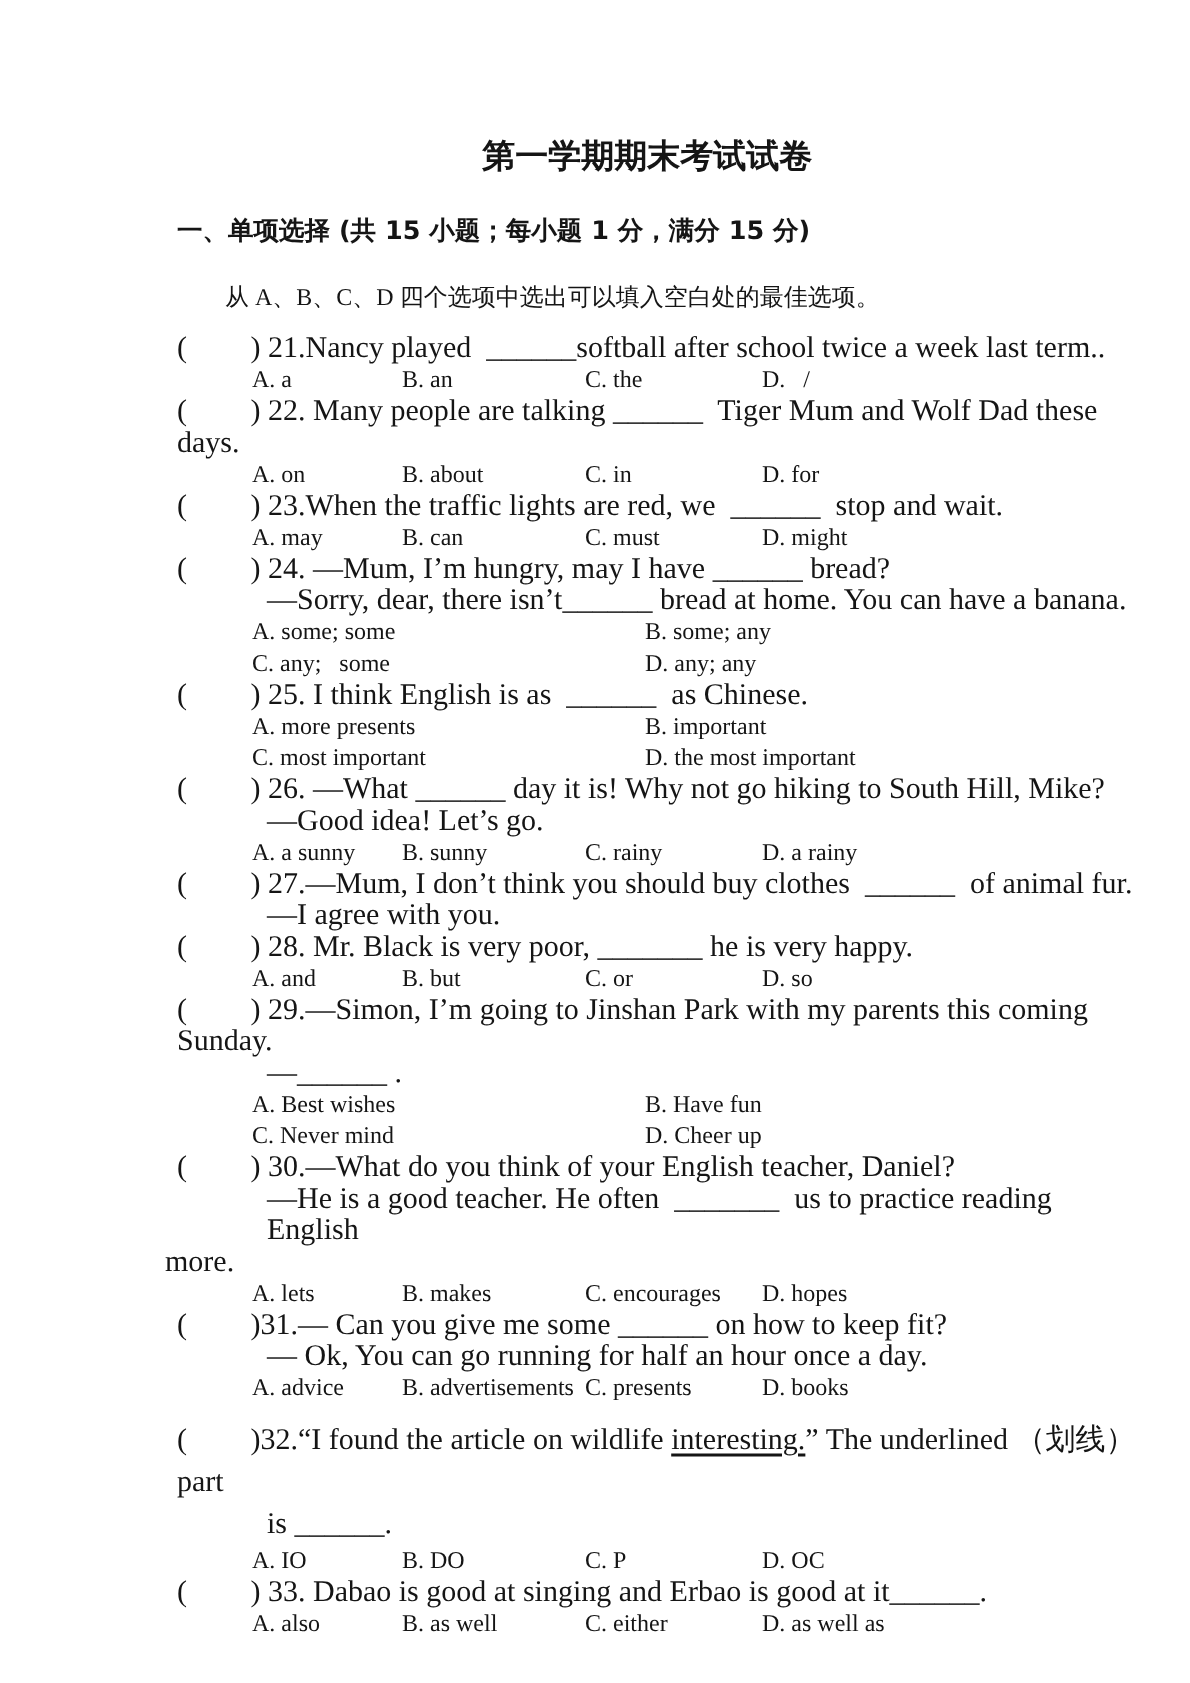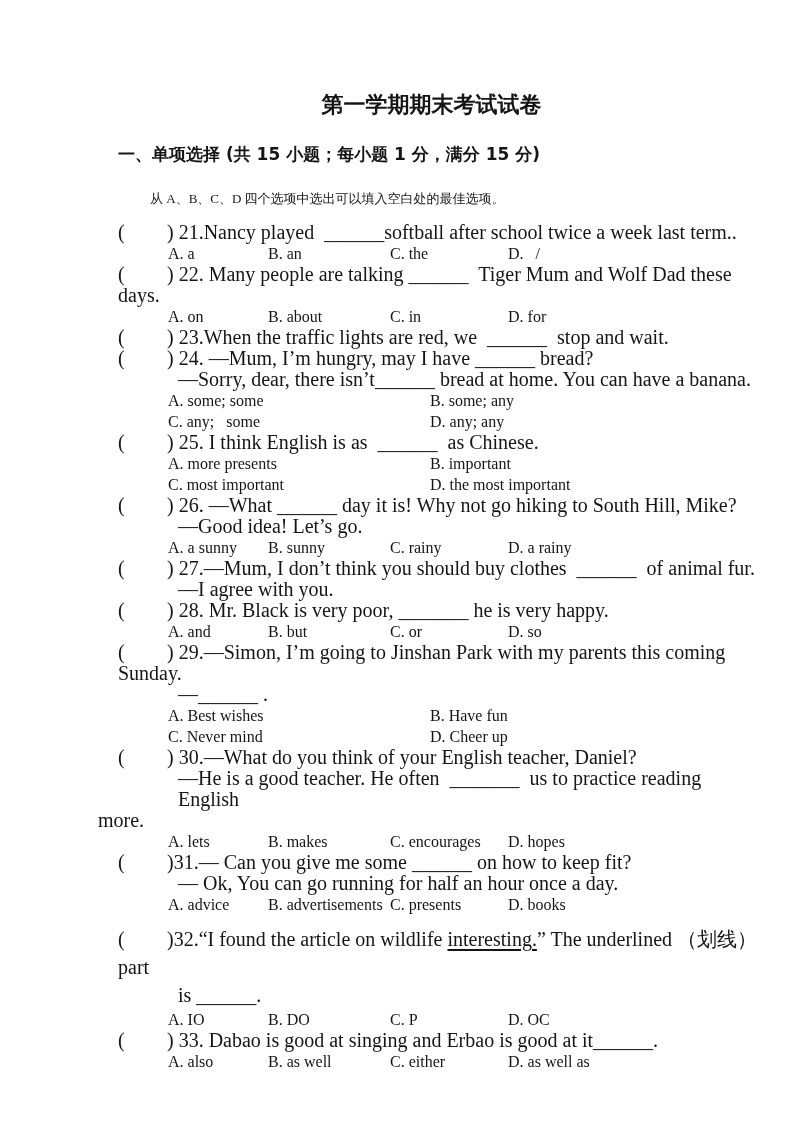--- a/index.html
+++ b/index.html
@@ -22,34 +22,34 @@
     margin:0;
   }
   .section-heading{
     font-family:"DejaVu Sans", sans-serif;
     font-weight:bold;
     font-size:17px;
     line-height:21px;
     margin:26px 0 0 20px;
   }
   .instruction{
-    font-size:13px;
+    font-size:16px;
     line-height:21px;
     margin:23px 0 0 52px;
   }
   .questions{margin-top:13px;}
   .question{margin:0;}
   .line{
     font-size:20px;
     line-height:21px;
     white-space:pre-wrap;
   }
   .line.q{margin-left:20px;}
   .line.cont{margin-left:80px;}
-  .line.flush{margin-left:0;}
+  .line.flush{margin-left:12px;}
   .paren{display:inline-block;width:49px;}
   .opts{
     display:grid;
     margin-left:70px;
     font-size:16px;
     line-height:21px;
   }
   .opts.cols4{grid-template-columns:100px 122px 118px 1fr;}
   .opts.cols2{grid-template-columns:262px 1fr;}
   .opt{white-space:pre-wrap;}
@@ -79,20 +79,26 @@
         <div class="line q"><span class="paren">(</span><span class="qtext">) 22. Many people are talking ______  Tiger Mum and Wolf Dad these days.</span></div>
         <div class="opts cols4">
           <span class="opt">A. on</span>
           <span class="opt">B. about</span>
           <span class="opt">C. in</span>
           <span class="opt">D. for</span>
         </div>
       </div>
       <div class="question" data-q="23">
         <div class="line q"><span class="paren">(</span><span class="qtext">) 23.When the traffic lights are red, we  ______  stop and wait.</span></div>
+        <div class="opts cols4">
+          <span class="opt">A. may</span>
+          <span class="opt">B. can</span>
+          <span class="opt">C. must</span>
+          <span class="opt">D. might</span>
+        </div>
       </div>
       <div class="question" data-q="24">
         <div class="line q"><span class="paren">(</span><span class="qtext">) 24. —Mum, I’m hungry, may I have ______ bread?</span></div>
         <div class="line cont"><span class="qtext">—Sorry, dear, there isn’t______ bread at home. You can have a banana.</span></div>
         <div class="opts cols2">
           <span class="opt">A. some; some</span>
           <span class="opt">B. some; any</span>
         </div>
         <div class="opts cols2">
           <span class="opt">C. any;   some</span>

